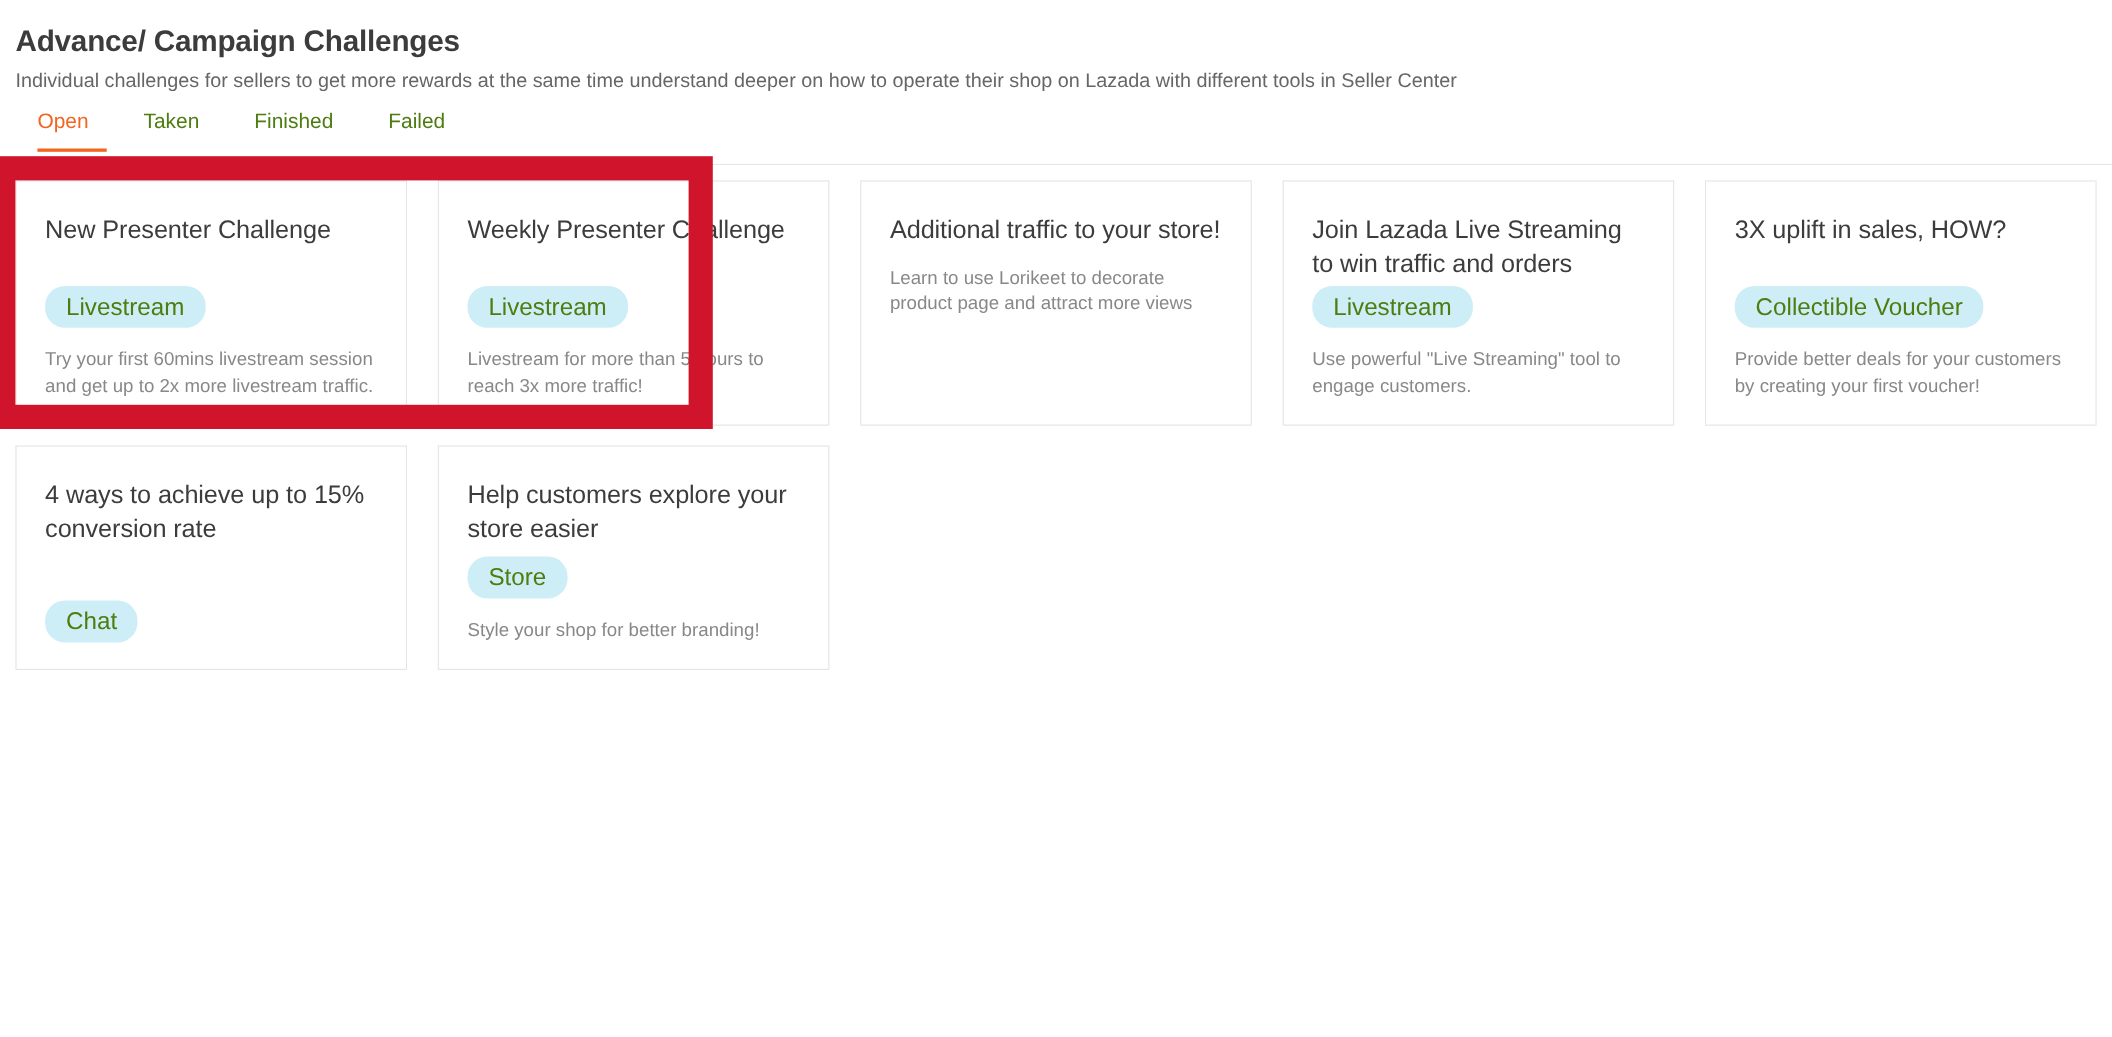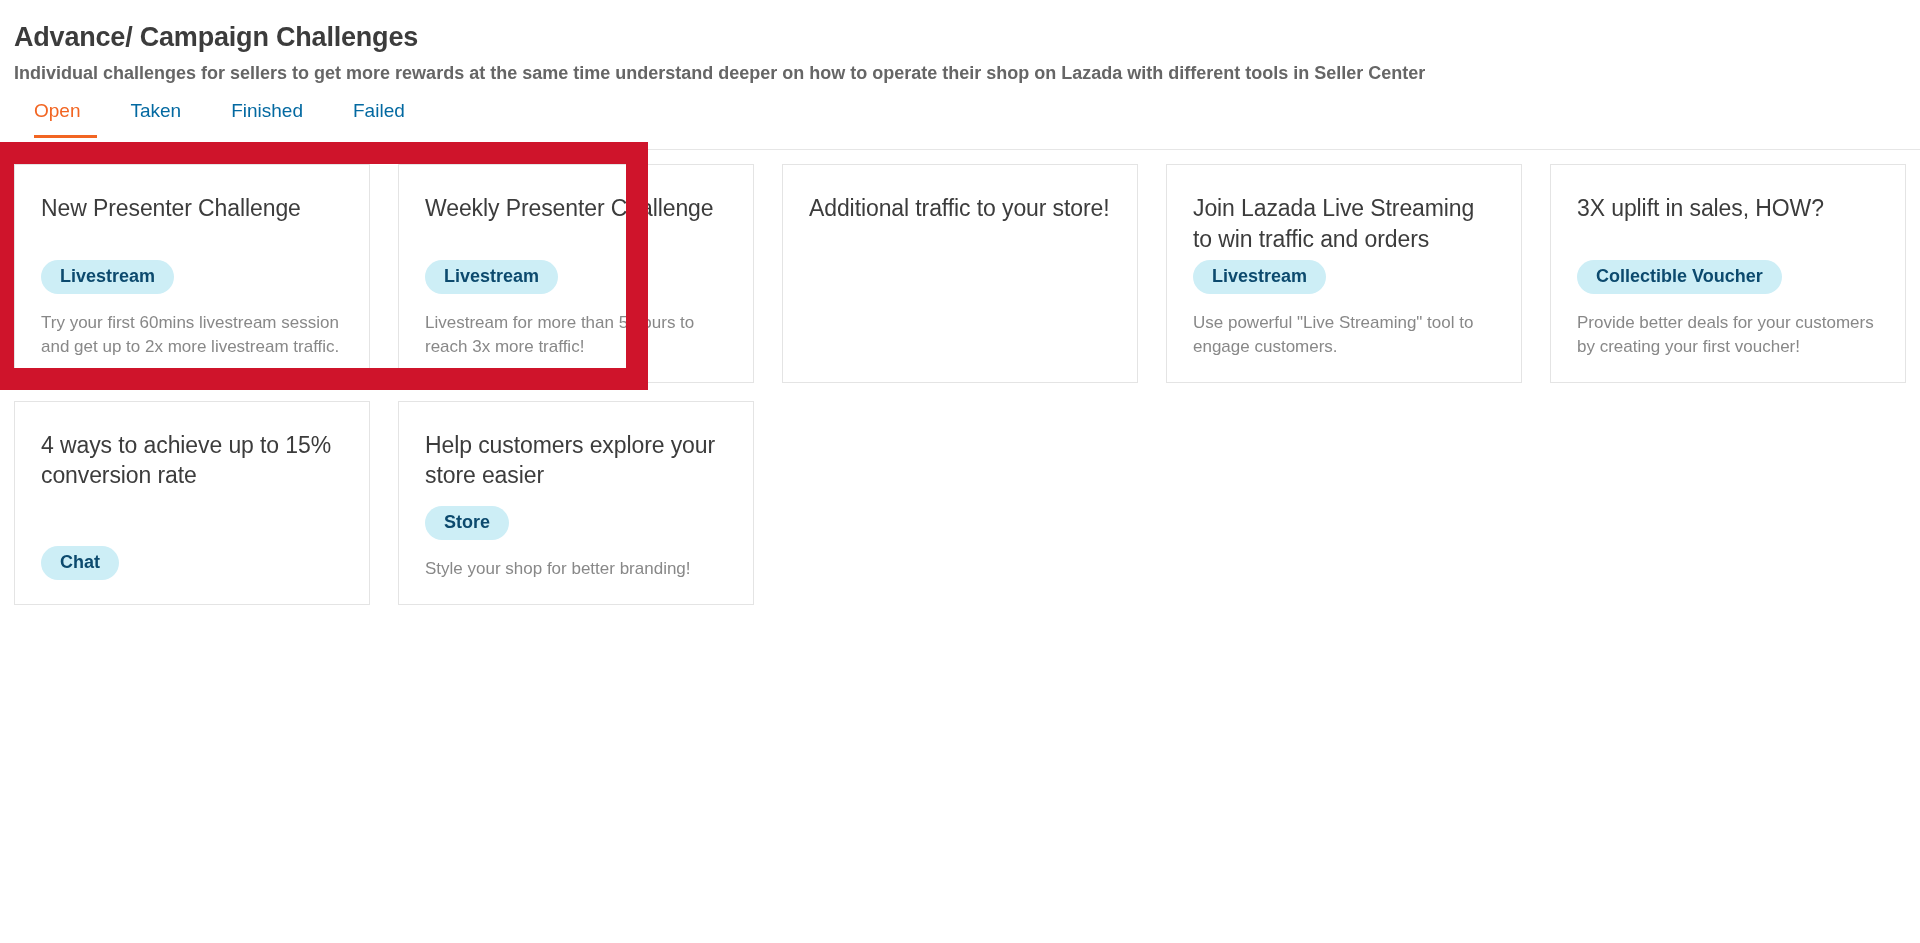--- a/index.html
+++ b/index.html
@@ -30,42 +30,42 @@
     font-weight: bold;
     color: #3c3c3c;
     letter-spacing: -0.2px;
     line-height: 1.15;
   }
 
   .page-subtitle {
     margin-top: 9px;
     font-size: 18px;
     color: #666666;
-    font-weight: bold;
+    font-weight: normal;
     line-height: 1.3;
   }
 
   
   .tabs-wrap {
     position: relative;
     margin-top: 16px;
     height: 49px;
   }
 
   .tabs {
     display: flex;
     align-items: center;
     padding-left: 14px;
     gap: 0;
   }
 
   .tab {
     position: relative;
     font-size: 19px;
-    color: #0369a1;
+    color: #4d7c0f;
     padding: 0 25px 16px 25px;
     cursor: pointer;
     line-height: 1.1;
     white-space: nowrap;
   }
 
   .tab:first-child { padding-left: 20px; }
 
   .tab.active {
     color: #f26522;
@@ -127,27 +127,26 @@
   }
 
   .card-badge-row {
     margin-top: auto;
     padding-top: 14px;
   }
 
   .badge {
     display: inline-block;
     background: #cdeef6;
-    color: #0c4a6e;
-    font-size: 18px;
+    color: #4d7c0f;
+    font-size: 22px;
     border-radius: 18px;
     padding: 7px 19px 8px 19px;
     line-height: 1.05;
     white-space: nowrap;
-    font-weight: bold;
   }
 
   .card-desc {
     margin-top: 17px;
     font-size: 17px;
     color: #888888;
     line-height: 1.38;
   }
 
   
@@ -187,20 +186,21 @@
         <div class="card-badge-row"><span class="badge">Livestream</span></div>
         <div class="card-desc">Try your first 60mins livestream session and get up to 2x more livestream traffic.</div>
       </div>
       <div class="card">
         <div class="card-title">Weekly Presenter Challenge</div>
         <div class="card-badge-row"><span class="badge">Livestream</span></div>
         <div class="card-desc">Livestream for more than 5 hours to reach 3x more traffic!</div>
       </div>
       <div class="card two-line">
         <div class="card-title">Additional traffic to your store!</div>
+        <div class="card-desc">Learn to use Lorikeet to decorate product page and attract more views</div>
       </div>
       <div class="card two-line">
         <div class="card-title">Join Lazada Live Streaming to win traffic and orders</div>
         <div class="card-badge-row"><span class="badge">Livestream</span></div>
         <div class="card-desc">Use powerful "Live Streaming" tool to engage customers.</div>
       </div>
       <div class="card">
         <div class="card-title">3X uplift in sales, HOW?</div>
         <div class="card-badge-row"><span class="badge">Collectible Voucher</span></div>
         <div class="card-desc">Provide better deals for your customers by creating your first voucher!</div>

